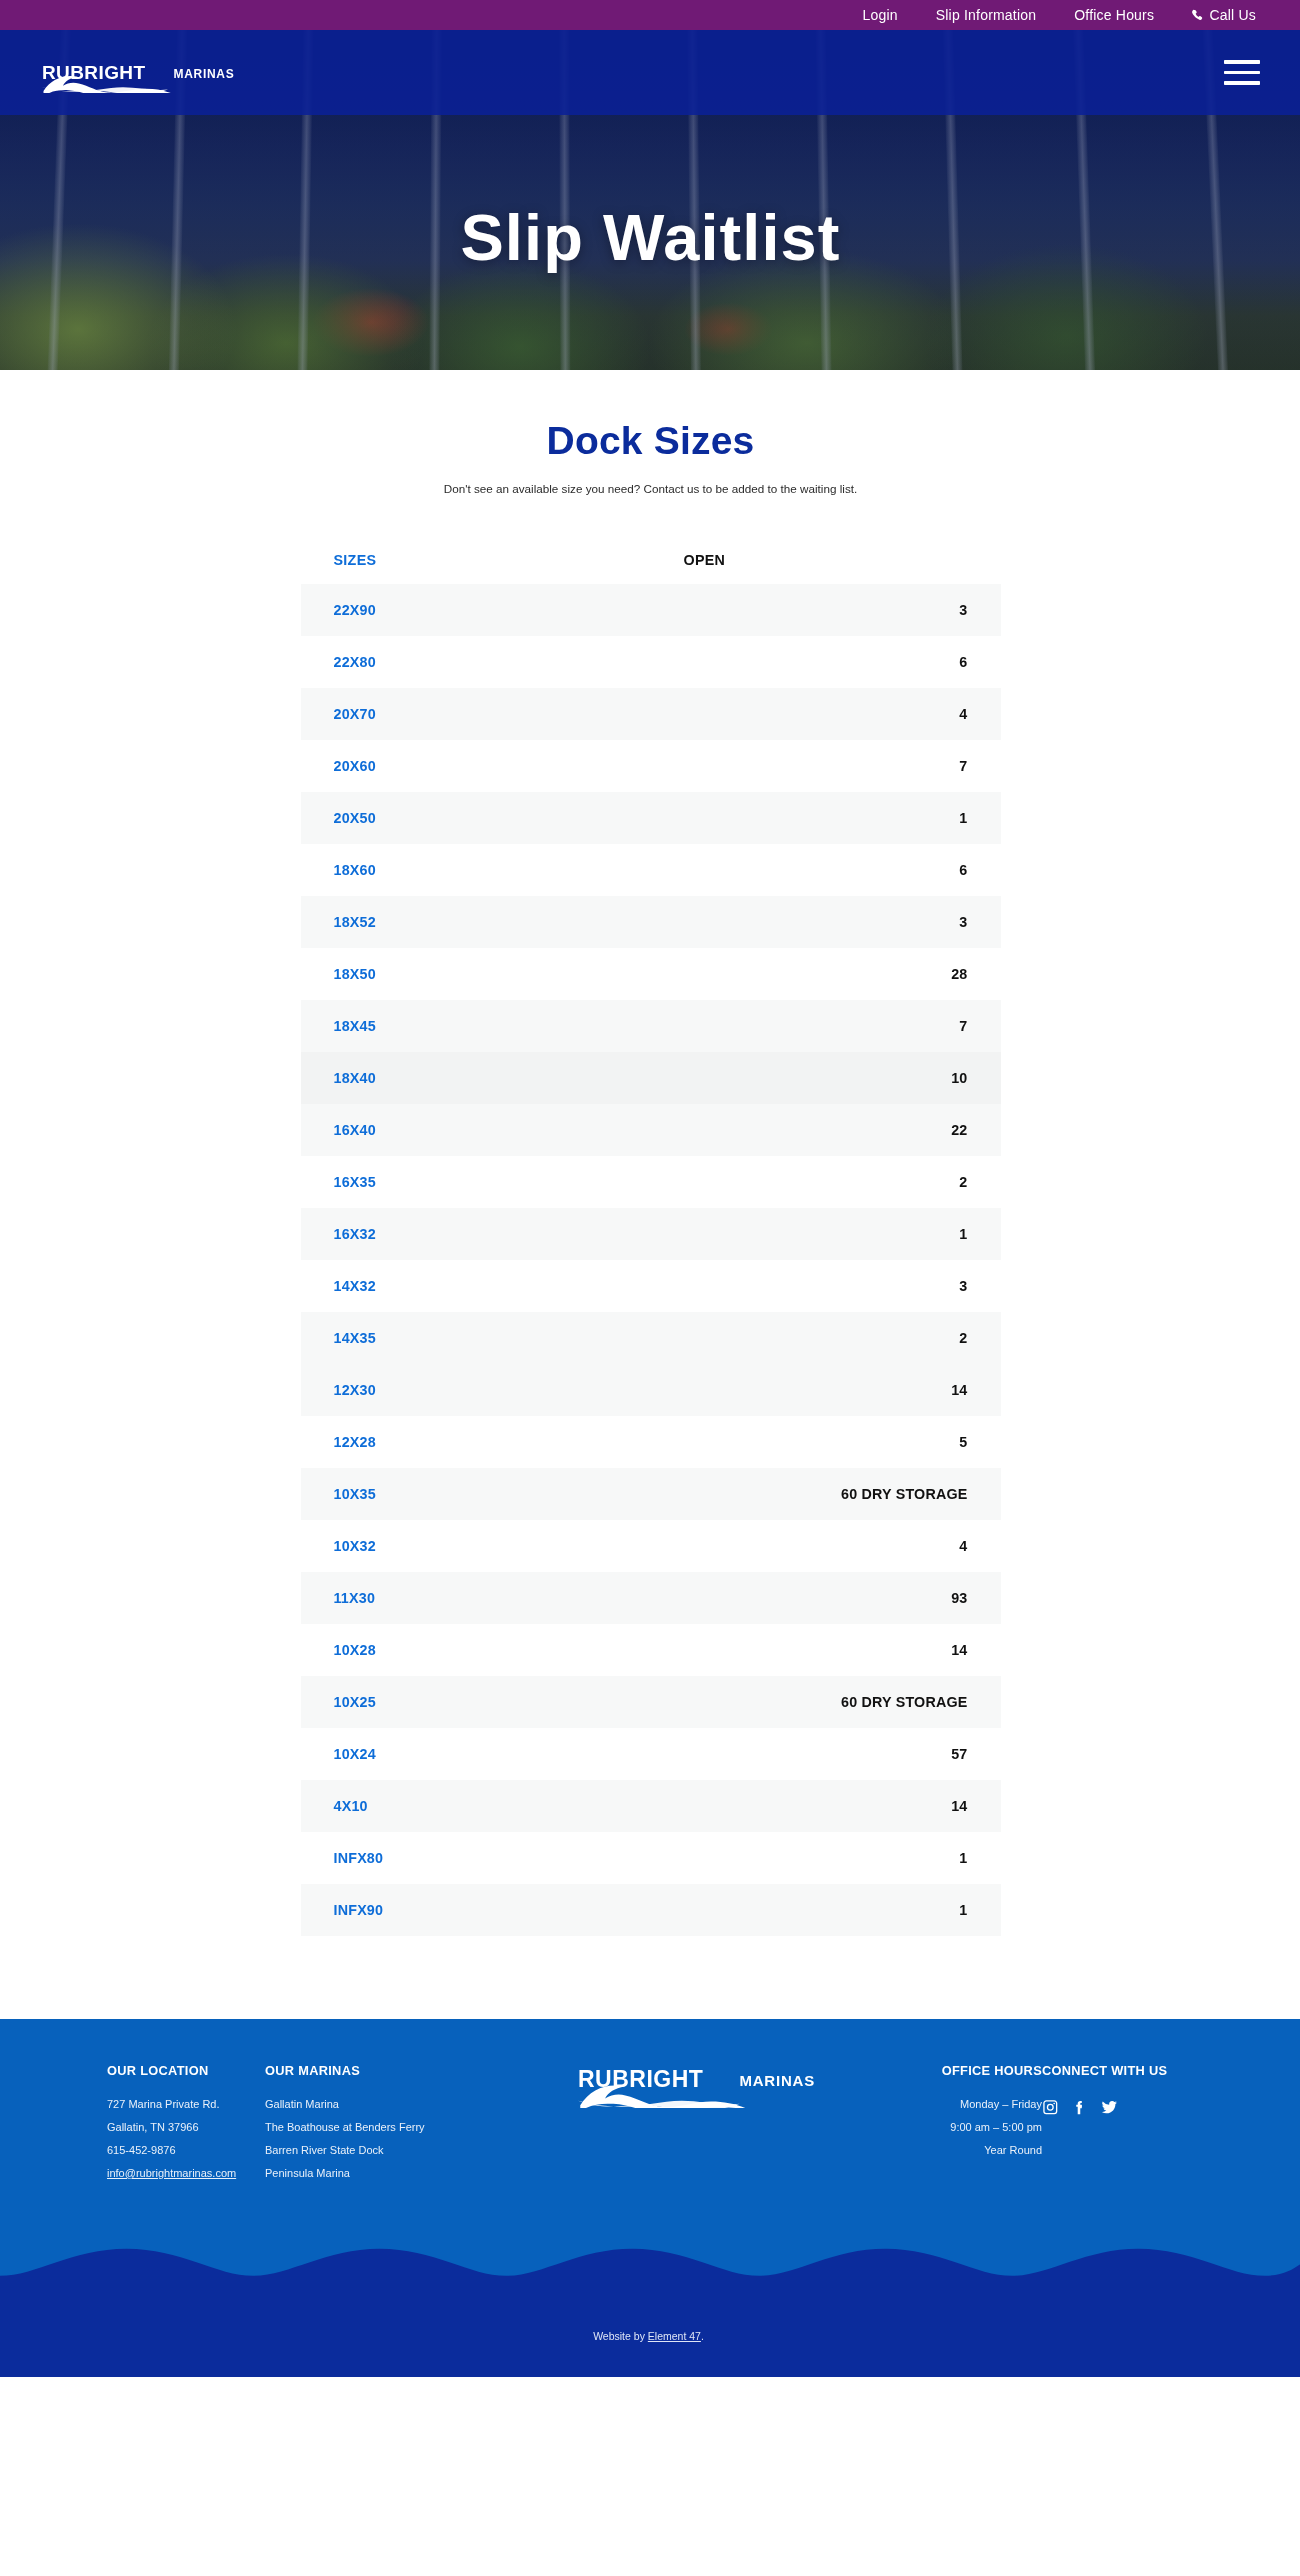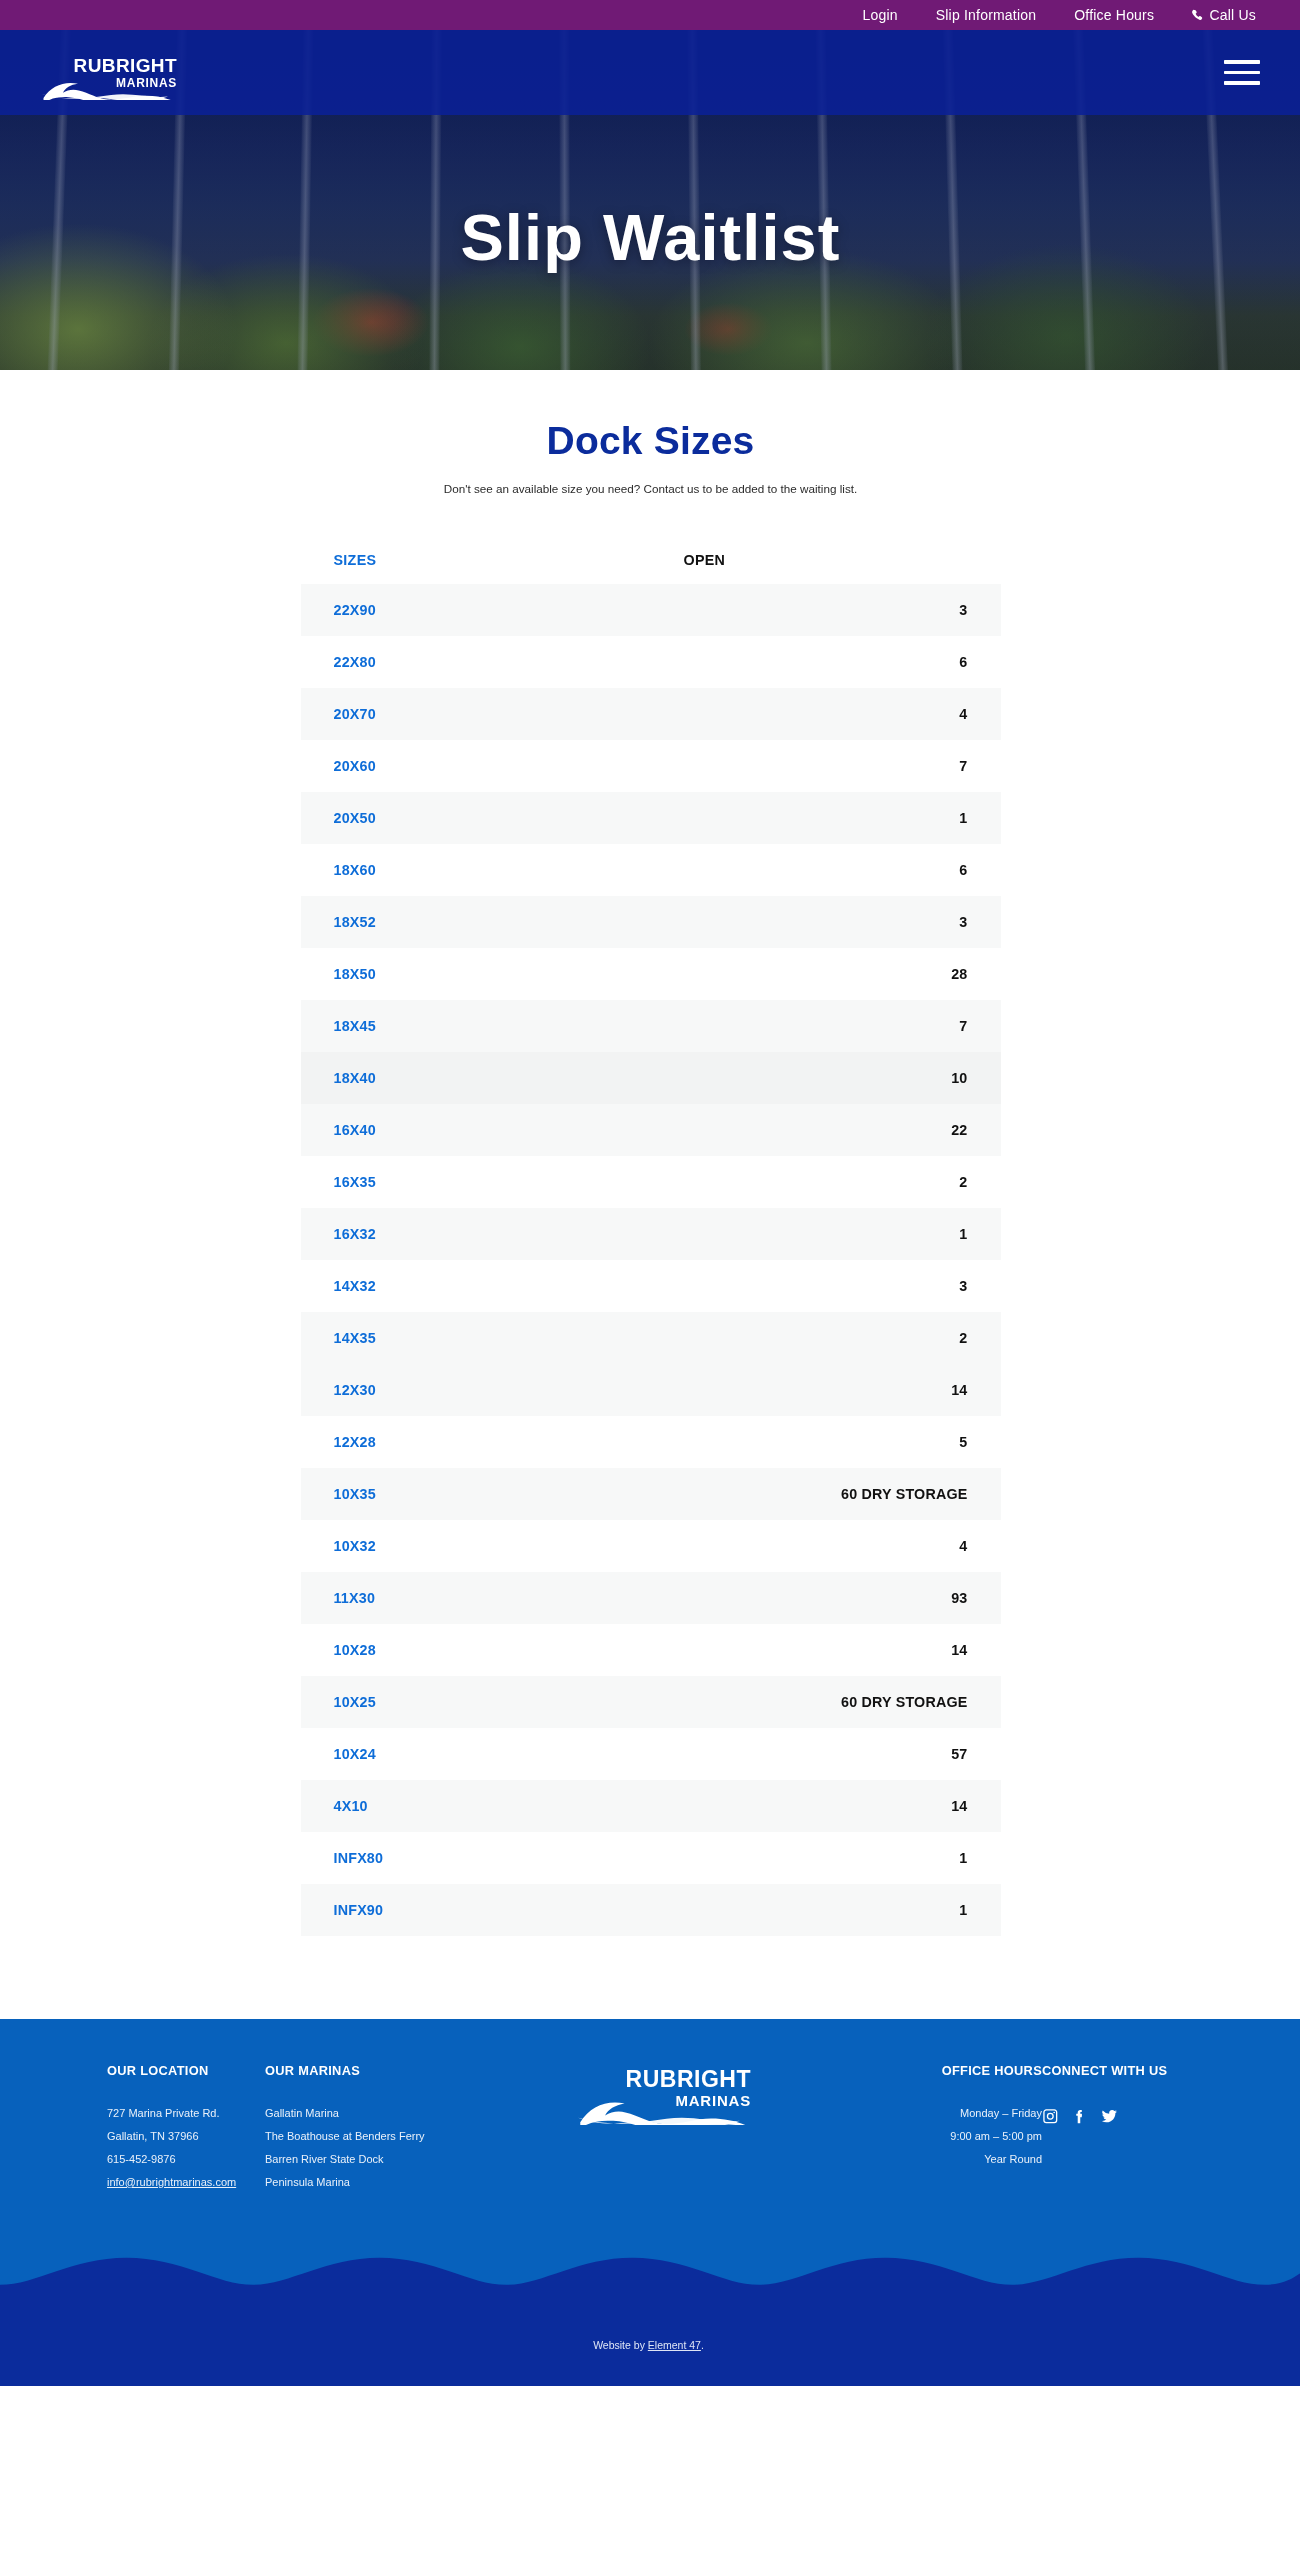--- a/index.html
+++ b/index.html
@@ -74,21 +74,21 @@
   }
   .hero-dim { position: absolute; inset: 0; background: linear-gradient(180deg, rgba(10,20,70,.42) 0%, rgba(10,20,70,.30) 45%, rgba(10,20,60,.22) 100%); }
   .hero-header {
     position: absolute; top: 0; left: 0; right: 0;
     height: 85px;
     background: rgba(10,32,150,.88);
     display: flex; align-items: center; justify-content: space-between;
     padding: 0 41px 0 42px;
     z-index: 4;
   }
-  .logo-wrap { display: flex; flex-direction: column; align-items: flex-end; position: relative; width: 135px; }
+  .logo-wrap { display: flex; flex-direction: row; align-items: center; position: relative; width: 135px; }
   .logo-word {
     color: #fff; font-size: 19px; font-weight: 700; letter-spacing: 0.4px; line-height: 1;
   }
   .logo-sub {
     color: #fff; font-size: 12px; font-weight: 700; letter-spacing: 0.7px;
     margin-top: 2.3px; margin-left: 28px; line-height: 1;
   }
   .logo-wave { position: absolute; left: 0; bottom: -10.5px; width: 135px; height: 19.6px; }
   .hamburger { width: 36px; height: 25px; display: flex; flex-direction: column; justify-content: space-between; cursor: pointer; }
   .hamburger span { display: block; height: 3.8px; background: #fff; border-radius: 0.8px; }
@@ -156,21 +156,21 @@
     grid-template-columns: 158px 218px 1fr 196px 173px;
     gap: 0;
     align-items: start;
     padding-left: 21px;
   }
   .fcol h4 {
     color: #ffffff;
     font-size: 12.8px;
     font-weight: 800;
     letter-spacing: 0.3px;
-    margin-bottom: 30px;
+    margin-bottom: 21px;
     white-space: nowrap;
   }
   .fcol p, .fcol a.fline {
     display: block;
     color: #eaf1fa;
     font-size: 11px;
     line-height: 1.05;
     margin-bottom: 11.3px;
     text-decoration: none;
     font-weight: 400;

